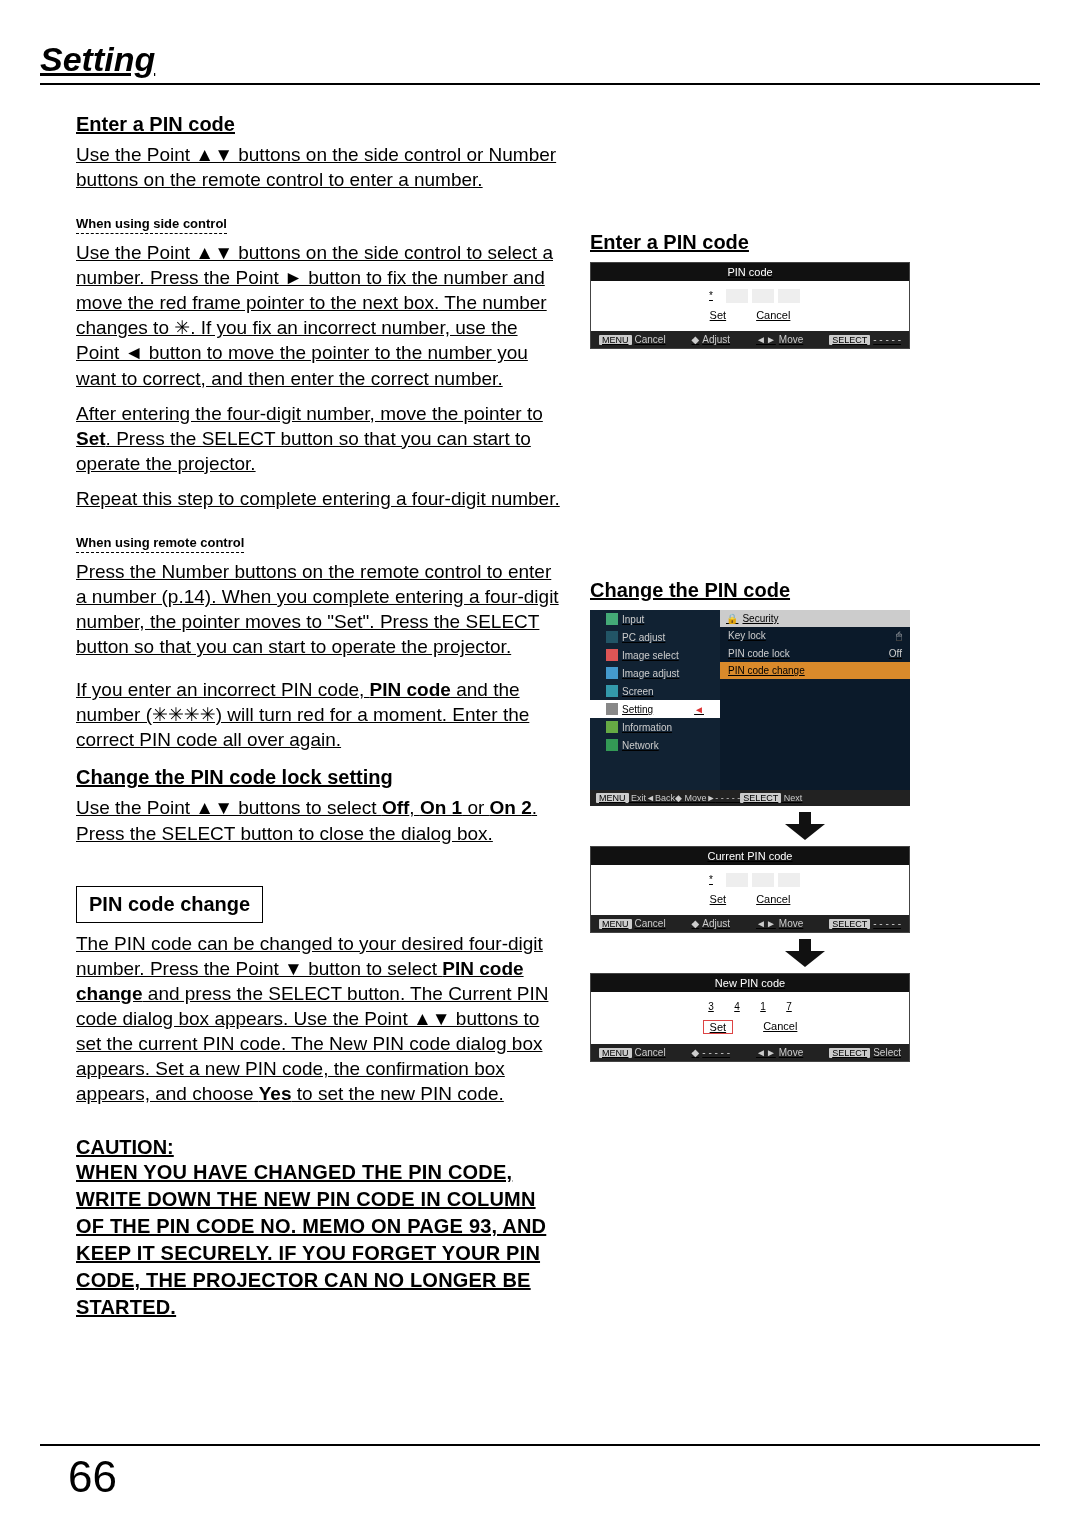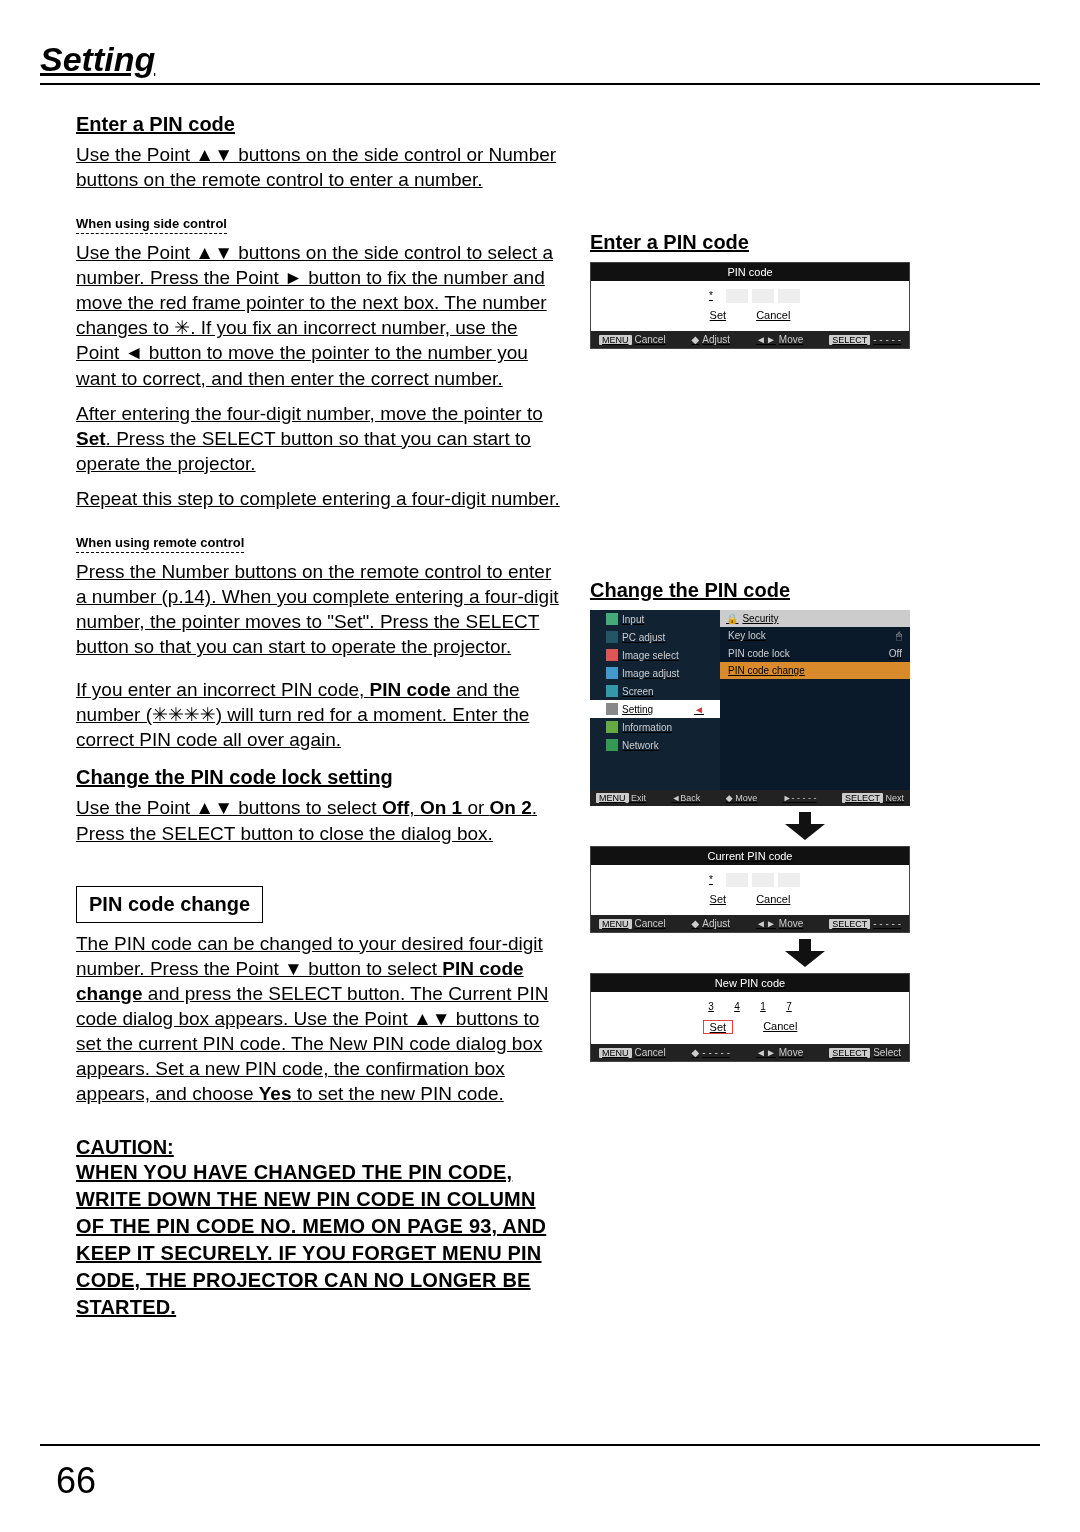--- a/index.html
+++ b/index.html
@@ -53,23 +53,23 @@
   .menu { display:flex; font-size:10px; color:#ccc; background:#1a2a3a; height:180px; width:320px; }
   .menu-left { width:130px; background:#123; }
   .menu-left .mi { display:flex; align-items:flex-end; gap:4px; padding:3px 16px; }
   .menu-left .mi .ic { width:12px; height:12px; display:inline-block; }
   .mi.sel { background:#fff; color:#000; }
   .mi .tri { color:#d33; margin-left:auto; }
   .menu-right { flex:1; background:#0b1a2a; position:relative; }
   .mrh { display:flex; align-items:center; gap:4px; padding:3px 6px; background:#ccc; color:#000; }
   .mr-item { display:flex; justify-content:space-between; padding:3px 8px; font-size:10px; }
   .mr-item.hl { background:#d98a2b; color:#000; }
-  .menu-hints { display:flex; justify-content:space-between; background:#222; color:#ccc; padding:3px 6px; font-size:9px; width:320px; }
-
-  .page-num { position:absolute; bottom:30px; left:56px; font-size:36px; }
+  .menu-hints { display:flex; background:#222; color:#ccc; padding:3px 6px; font-size:9px; width:320px; }
+
+  .page-num { position:absolute; bottom:30px; left:68px; font-size:44px; }
   .hr-bottom { position:absolute; bottom:86px; left:40px; right:40px; border-top:2px solid #000; }
 
   .ic-input{background:#4a7;} .ic-pc{background:#256;} .ic-imgsel{background:#d55;} .ic-imgadj{background:#49c;} .ic-screen{background:#39a;} .ic-setting{background:#888;} .ic-info{background:#6a4;} .ic-net{background:#395;}
 </style>
 </head>
 <body>
 
 <div class="page">
   <div class="page-title">Setting</div>
   <div class="hr"></div>
@@ -98,21 +98,21 @@
       <div class="body">
         <span>Use the Point ▲▼ buttons to select </span><b>Off</b><span>, </span><b>On 1</b><span> or </span><b>On 2</b><span>. Press the SELECT button to close the dialog box.</span>
       </div>
 
       <div class="boxlabel">PIN code change</div>
       <div class="body">
         <span>The PIN code can be changed to your desired four-digit number. Press the Point ▼ button to select </span><b>PIN code change</b><span> and press the SELECT button. The Current PIN code dialog box appears. Use the Point ▲▼ buttons to set the current PIN code. The New PIN code dialog box appears. Set a new PIN code, the confirmation box appears, and choose </span><b>Yes</b><span> to set the new PIN code.</span>
       </div>
 
       <div class="caution-h">CAUTION:</div>
-      <div class="caution-body">WHEN YOU HAVE CHANGED THE PIN CODE, WRITE DOWN THE NEW PIN CODE IN COLUMN OF THE PIN CODE NO. MEMO ON PAGE 93, AND KEEP IT SECURELY. IF YOU FORGET MENU PIN CODE, THE PROJECTOR CAN NO LONGER BE STARTED.</div>
+      <div class="caution-body">WHEN YOU HAVE CHANGED THE PIN CODE, WRITE DOWN THE NEW PIN CODE IN COLUMN OF THE PIN CODE NO. MEMO ON PAGE 93, AND KEEP IT SECURELY. IF YOU FORGET YOUR PIN CODE, THE PROJECTOR CAN NO LONGER BE STARTED.</div>
     </div>
 
     <div class="col-right">
       <div class="panel-title">Enter a PIN code</div>
 
       <div class="osd" style="width:320px">
         <div class="osd-title">PIN code</div>
         <div style="background:#fff; padding:4px 0;">
           <div class="osd-row">
             <span class="osd-cell">*</span>

